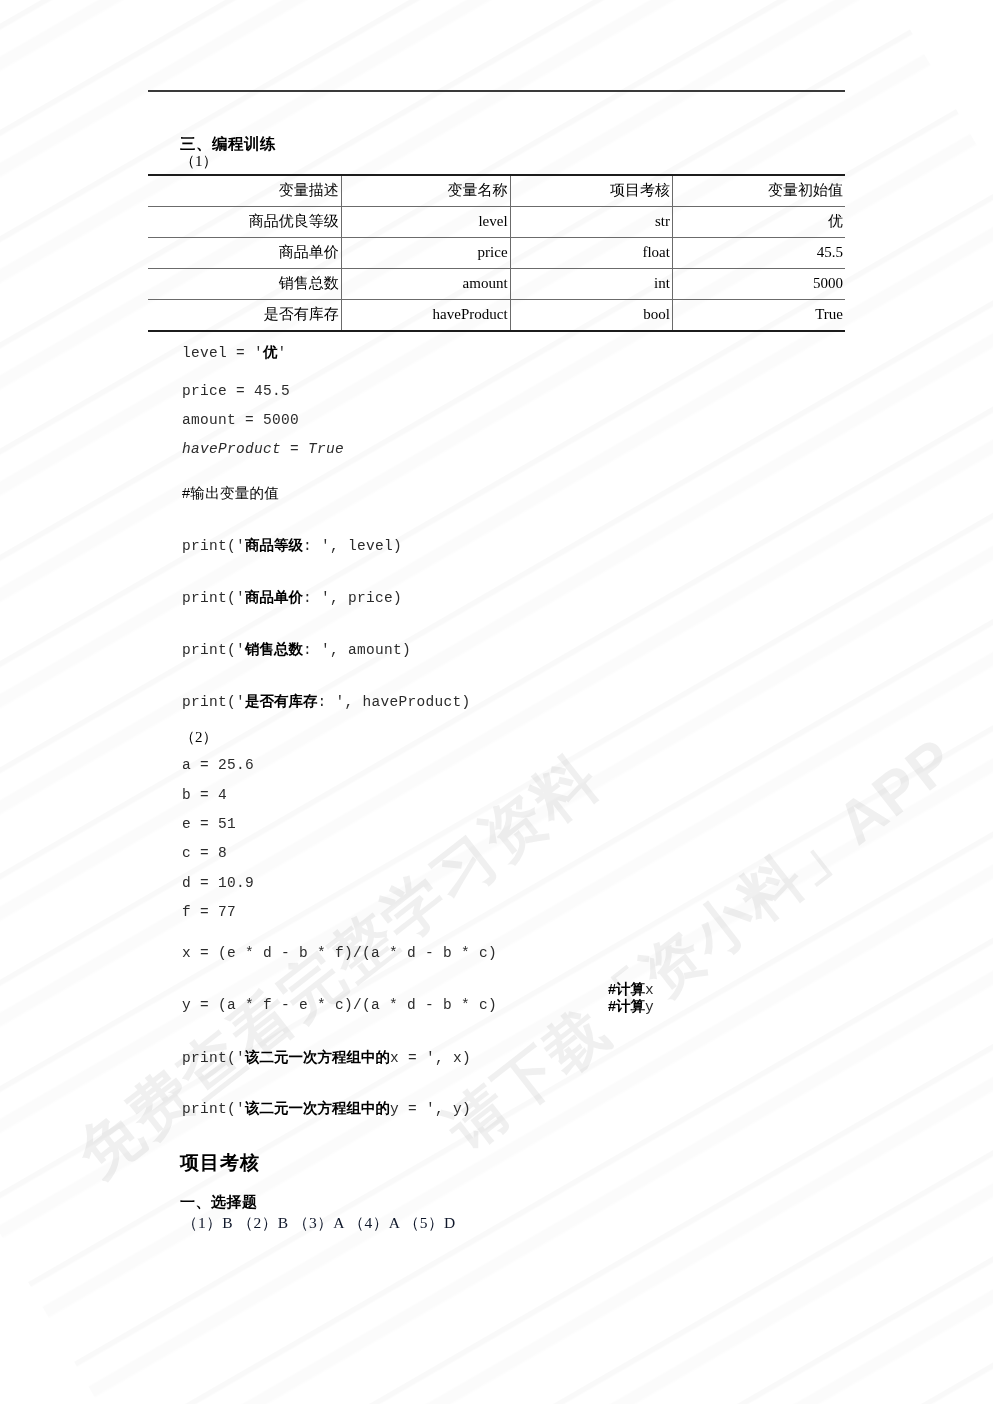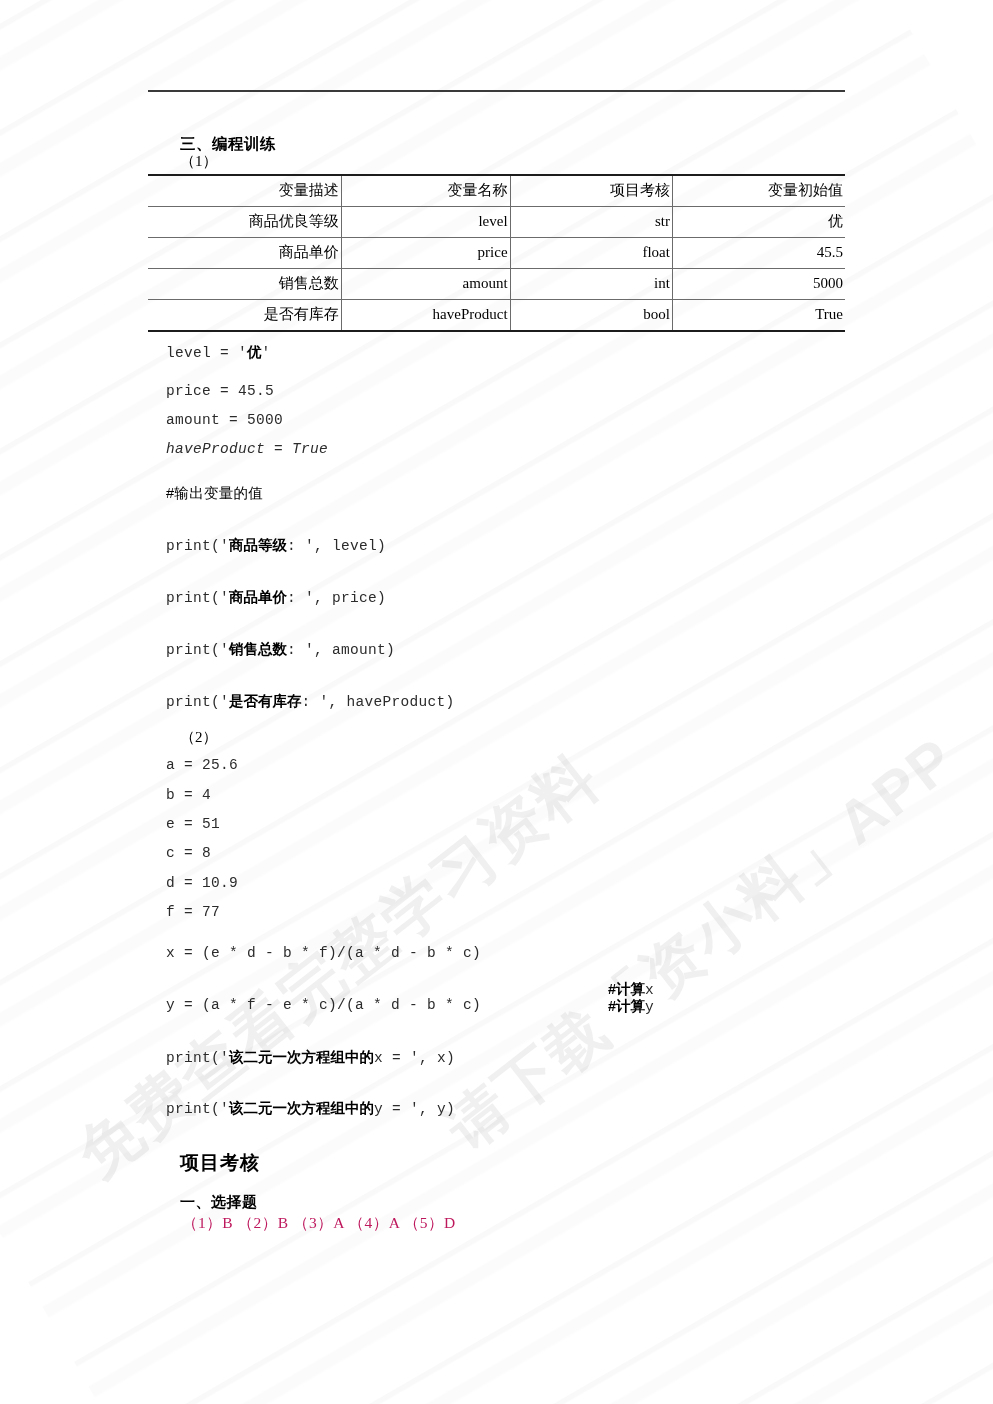--- a/index.html
+++ b/index.html
@@ -118,21 +118,21 @@
   table.var-table tr:first-child td { border-top: 2px solid #1c1c1c; }
   table.var-table tr:last-child td { border-bottom: 2px solid #1c1c1c; }
   .col-desc  { width: 195px; }
   .col-name  { width: 167px; }
   .col-type  { width: 162px; }
   .col-value { width: 173px; }
 
   
   .code-line {
     position: absolute;
-    left: 166px;
+    left: 182px;
     font-family: "Liberation Mono", "DejaVu Sans Mono", monospace;
     font-size: 14.5px;
     color: #2b2b2b;
     white-space: pre;
     letter-spacing: 0.3px;
     text-align: right;
   }
   .code-line .cjk {
     font-family: "Liberation Sans", "DejaVu Sans", sans-serif;
     font-weight: 700;
@@ -178,21 +178,21 @@
     font-weight: 700;
     letter-spacing: 0.5px;
     color: #000;
   }
   .answers {
     position: absolute;
     left: 182px;
     font-family: "Liberation Serif", "DejaVu Serif", serif;
     font-size: 15.5px;
     letter-spacing: 0.5px;
-    color: #be185d;
+    color: #0f172a;
   }
 </style>
 </head>
 <body>
 
 <div id="watermark">
   <div class="wm-streaks"></div>
   <div class="wm-text wm-a">免费查看完整学习资料</div>
   <div class="wm-text wm-b">请下载「资小料」APP</div>
 </div>

